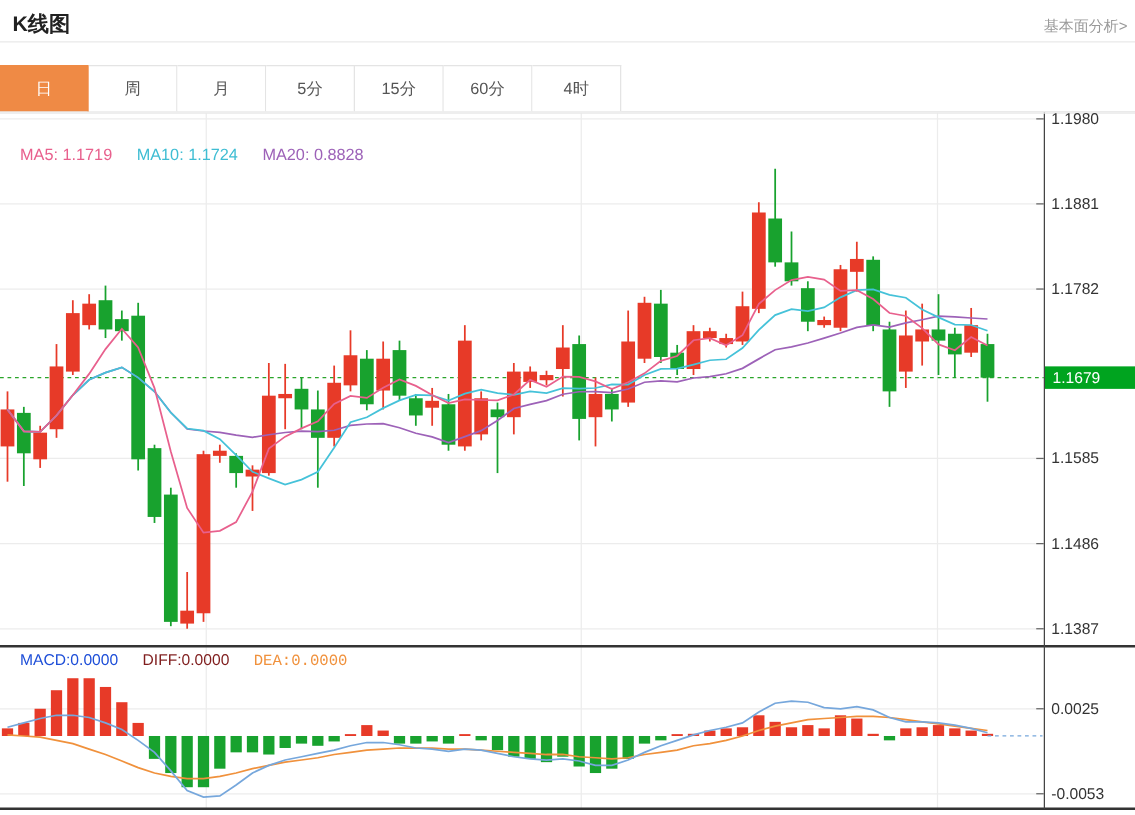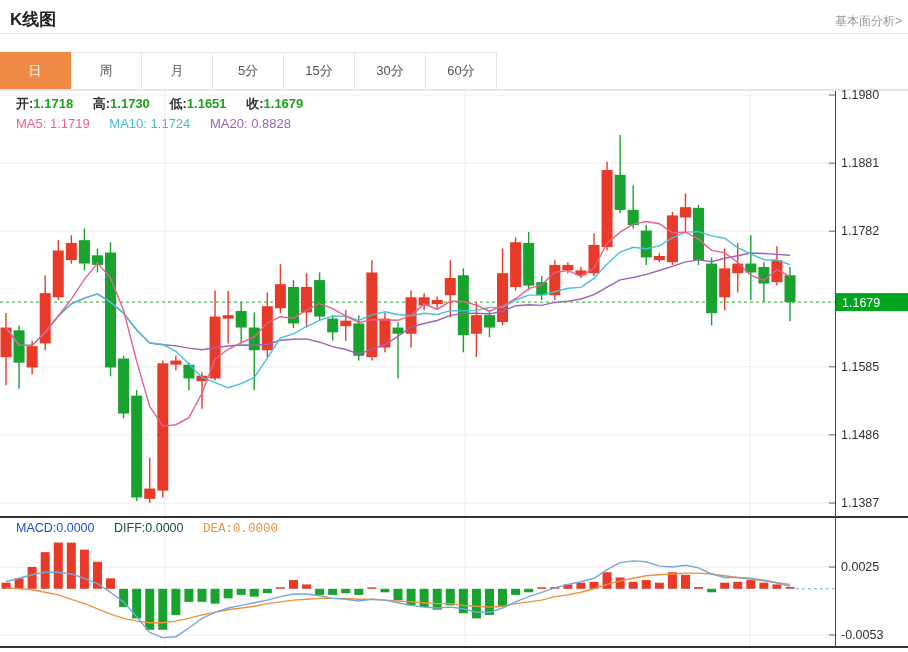--- a/index.html
+++ b/index.html
@@ -17,40 +17,40 @@
   .chart-area{position:absolute;top:90px;left:0;width:908px;height:499px;}
   .legend{position:absolute;left:16px;white-space:nowrap;font-size:13px;}
   .legend .item{margin-right:16px;}
   .lbl{color:#333;font-weight:600;}
   .val-green{color:#1ba11b;font-weight:600;}
   .row1{top:5px;}
   .row2{top:26px;font-weight:400;}
   .row2 .item{font-weight:400;}
   .macd-row{top:431px;font-size:12.5px;}
   .ma5{color:#e8608d;} .ma10{color:#3fbdd3;} .ma20{color:#9d62b8;}
-  .c-macd{color:#1d4ed8;} .c-diff{color:#14532d;} .c-dea{color:#f0913c;font-family:Liberation Mono, monospace;}
+  .c-macd{color:#1d4ed8;} .c-diff{color:#7f1d1d;} .c-dea{color:#f0913c;font-family:Liberation Mono, monospace;}
   svg{display:block;}
 </style>
 </head>
 <body>
 
 <div class="page">
 
   <div class="title">K线图</div>
   <div class="link">基本面分析&gt;</div>
   <div class="hr"></div>
 
   <div class="tabs">
     <div class="tab active">日</div>
     <div class="tab">周</div>
     <div class="tab">月</div>
     <div class="tab">5分</div>
     <div class="tab">15分</div>
-    <div class="tab">30分</div>
     <div class="tab">60分</div>
+    <div class="tab">4时</div>
   </div>
 
   <div class="chart-area">
     <svg id="chart-svg" width="908" height="562" viewBox="0 90 908 562">
         <g>
           <line x1="0" y1="95" x2="835" y2="95" stroke="#ececec" stroke-width="1"></line>
           <line x1="0" y1="163.11467116357528" x2="835" y2="163.11467116357528" stroke="#ececec" stroke-width="1"></line>
           <line x1="0" y1="231.22934232715056" x2="835" y2="231.22934232715056" stroke="#ececec" stroke-width="1"></line>
           <line x1="0" y1="366.77065767284944" x2="835" y2="366.77065767284944" stroke="#ececec" stroke-width="1"></line>
           <line x1="0" y1="434.8853288364247" x2="835" y2="434.8853288364247" stroke="#ececec" stroke-width="1"></line>
@@ -278,26 +278,20 @@
           <text x="841" y="571" font-size="12.5" fill="#333333" font-family="&quot;Liberation Sans&quot;, sans-serif">0.0025</text>
           <line x1="829" y1="635" x2="835" y2="635" stroke="#666" stroke-width="1"></line>
           <text x="841" y="639" font-size="12.5" fill="#333333" font-family="&quot;Liberation Sans&quot;, sans-serif">-0.0053</text>
         </g>
         <g>
           <rect x="836" y="293.09612141652656" width="72" height="18" fill="#00a41f"></rect>
           <text x="842" y="306.59612141652656" font-size="12.5" fill="#ffffff" font-family="&quot;Liberation Sans&quot;, sans-serif">1.1679</text>
         </g>
       </svg>
 
-    <div class="legend row1">
-      <span class="item"><span class="lbl">开:</span><span class="val-green">1.1718</span></span>
-      <span class="item"><span class="lbl">高:</span><span class="val-green">1.1730</span></span>
-      <span class="item"><span class="lbl">低:</span><span class="val-green">1.1651</span></span>
-      <span class="item"><span class="lbl">收:</span><span class="val-green">1.1679</span></span>
-    </div>
 
     <div class="legend row2">
       <span class="item ma5"><span>MA5:</span> <span>1.1719</span></span>
       <span class="item ma10"><span>MA10:</span> <span>1.1724</span></span>
       <span class="item ma20"><span>MA20:</span> <span>0.8828</span></span>
     </div>
 
     <div class="legend macd-row">
       <span class="item c-macd"><span>MACD:</span><span>0.0000</span></span>
       <span class="item c-diff"><span>DIFF:</span><span>0.0000</span></span>

